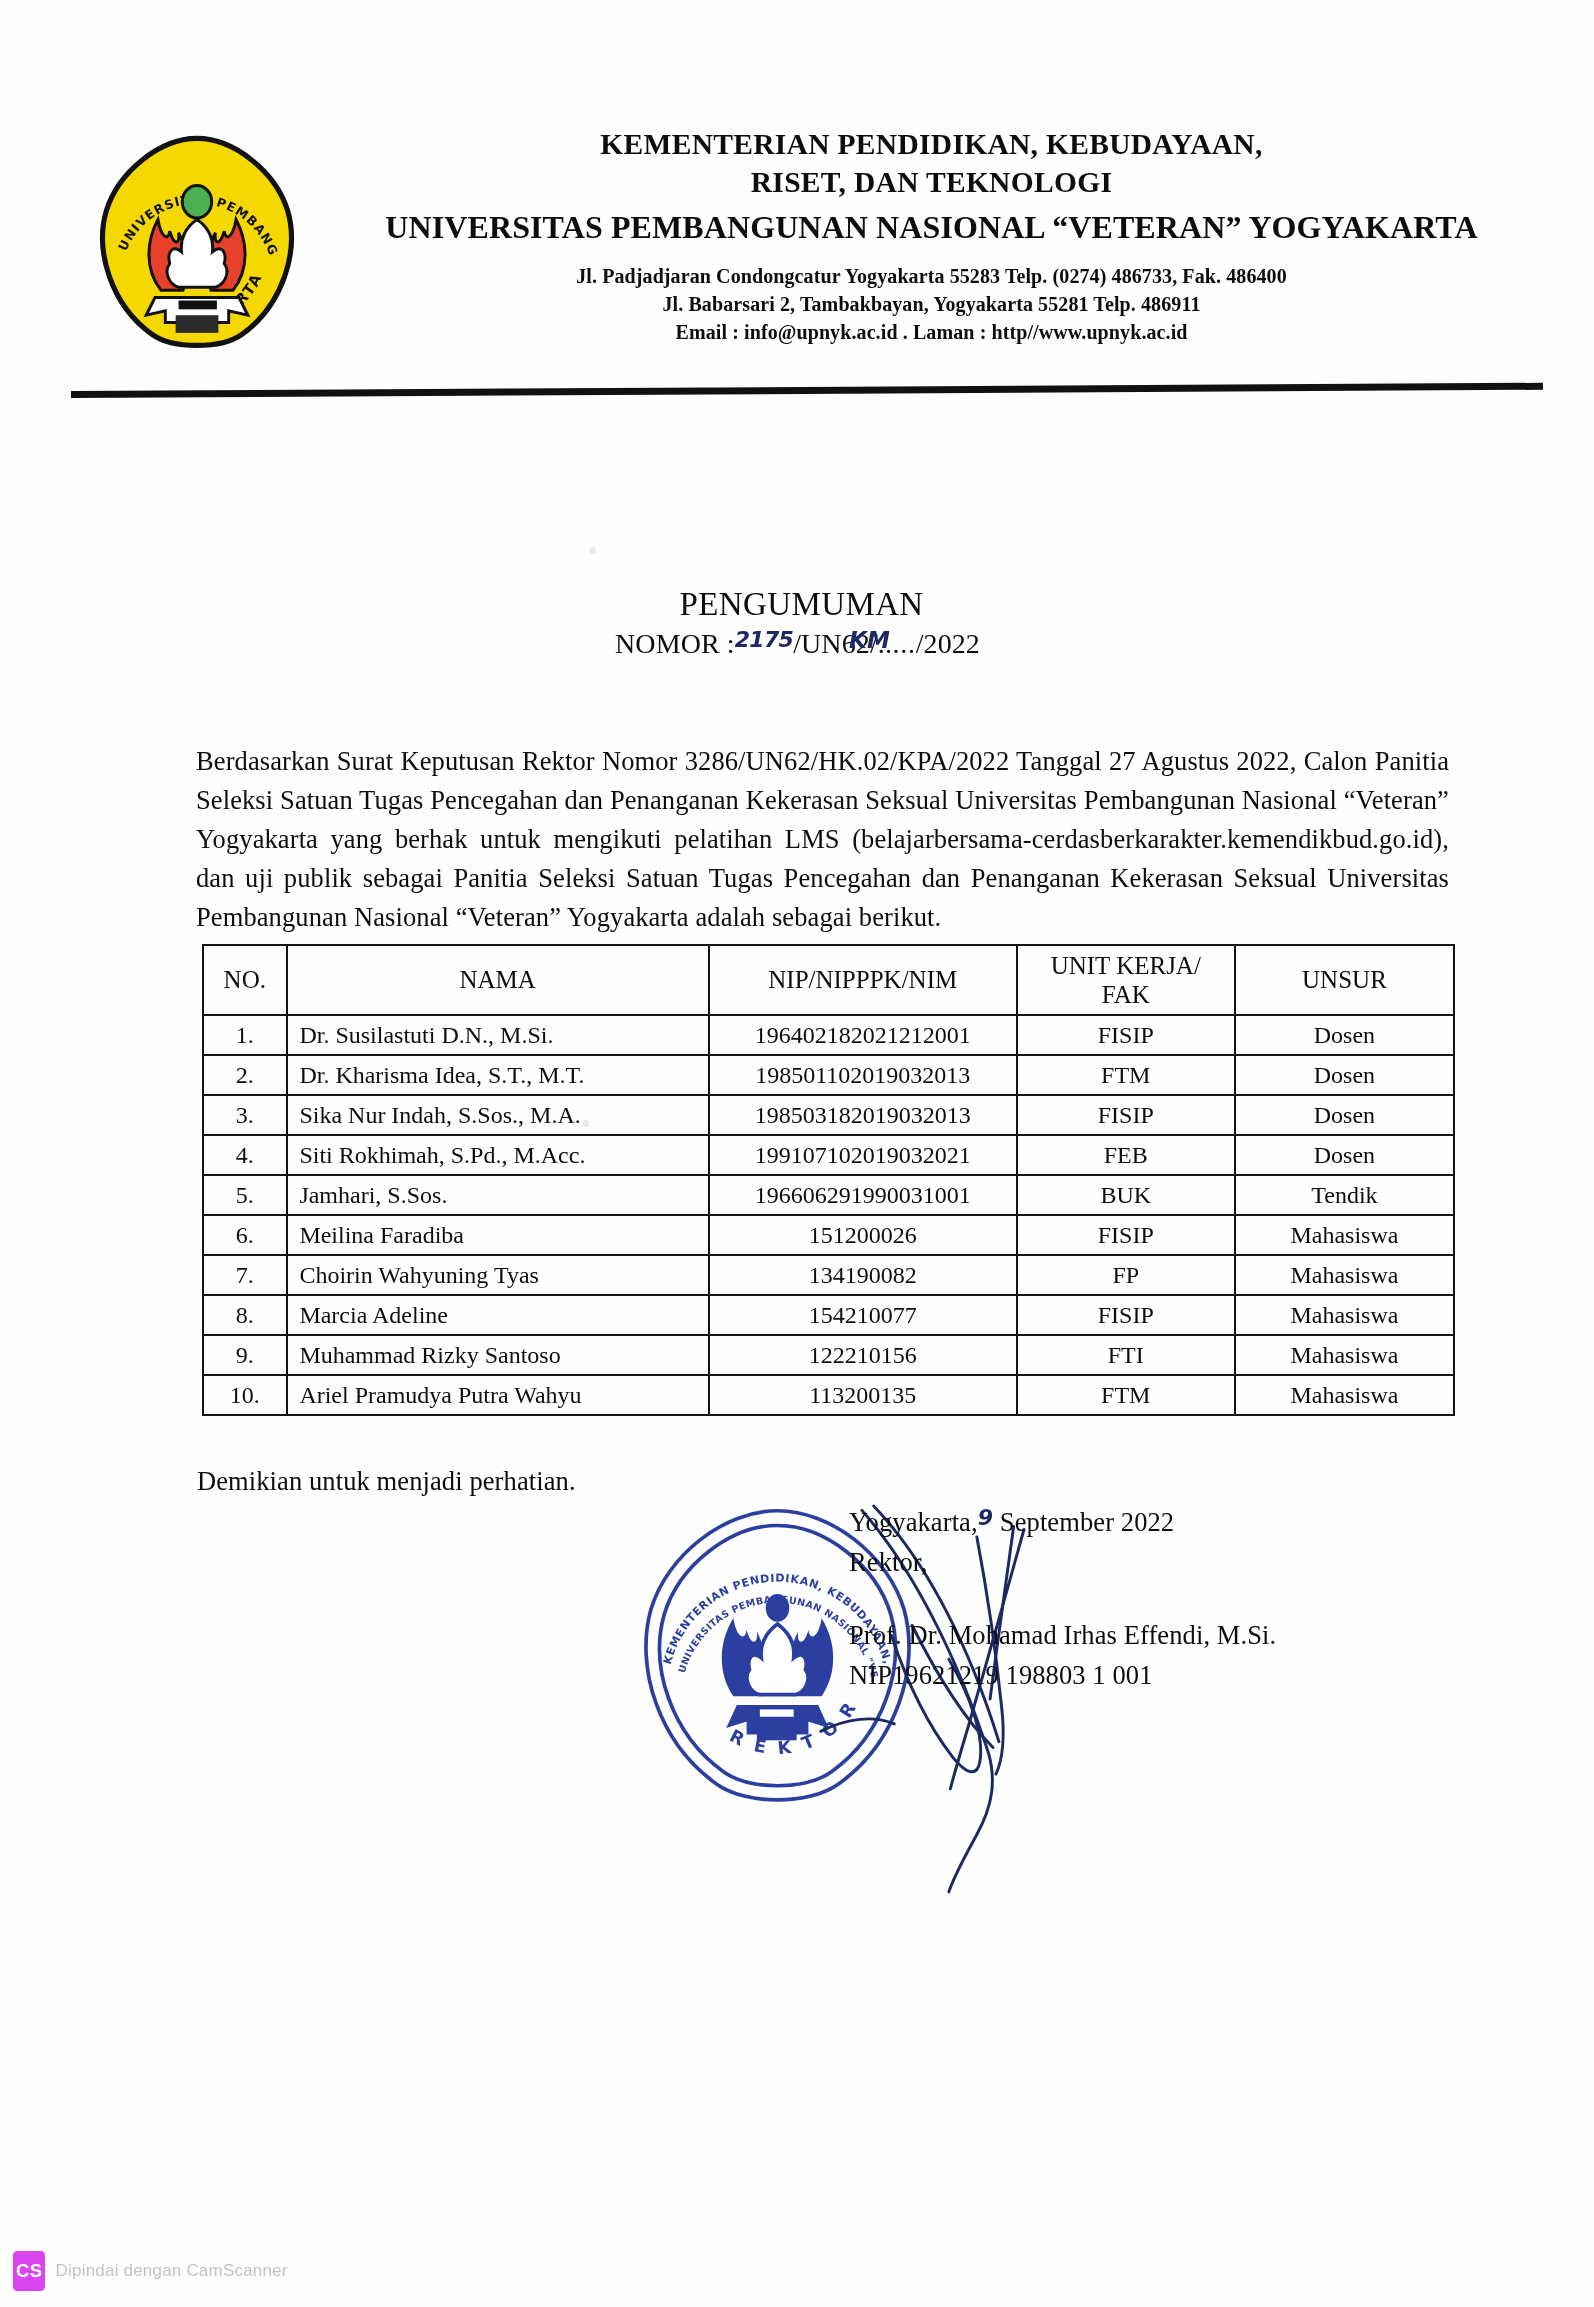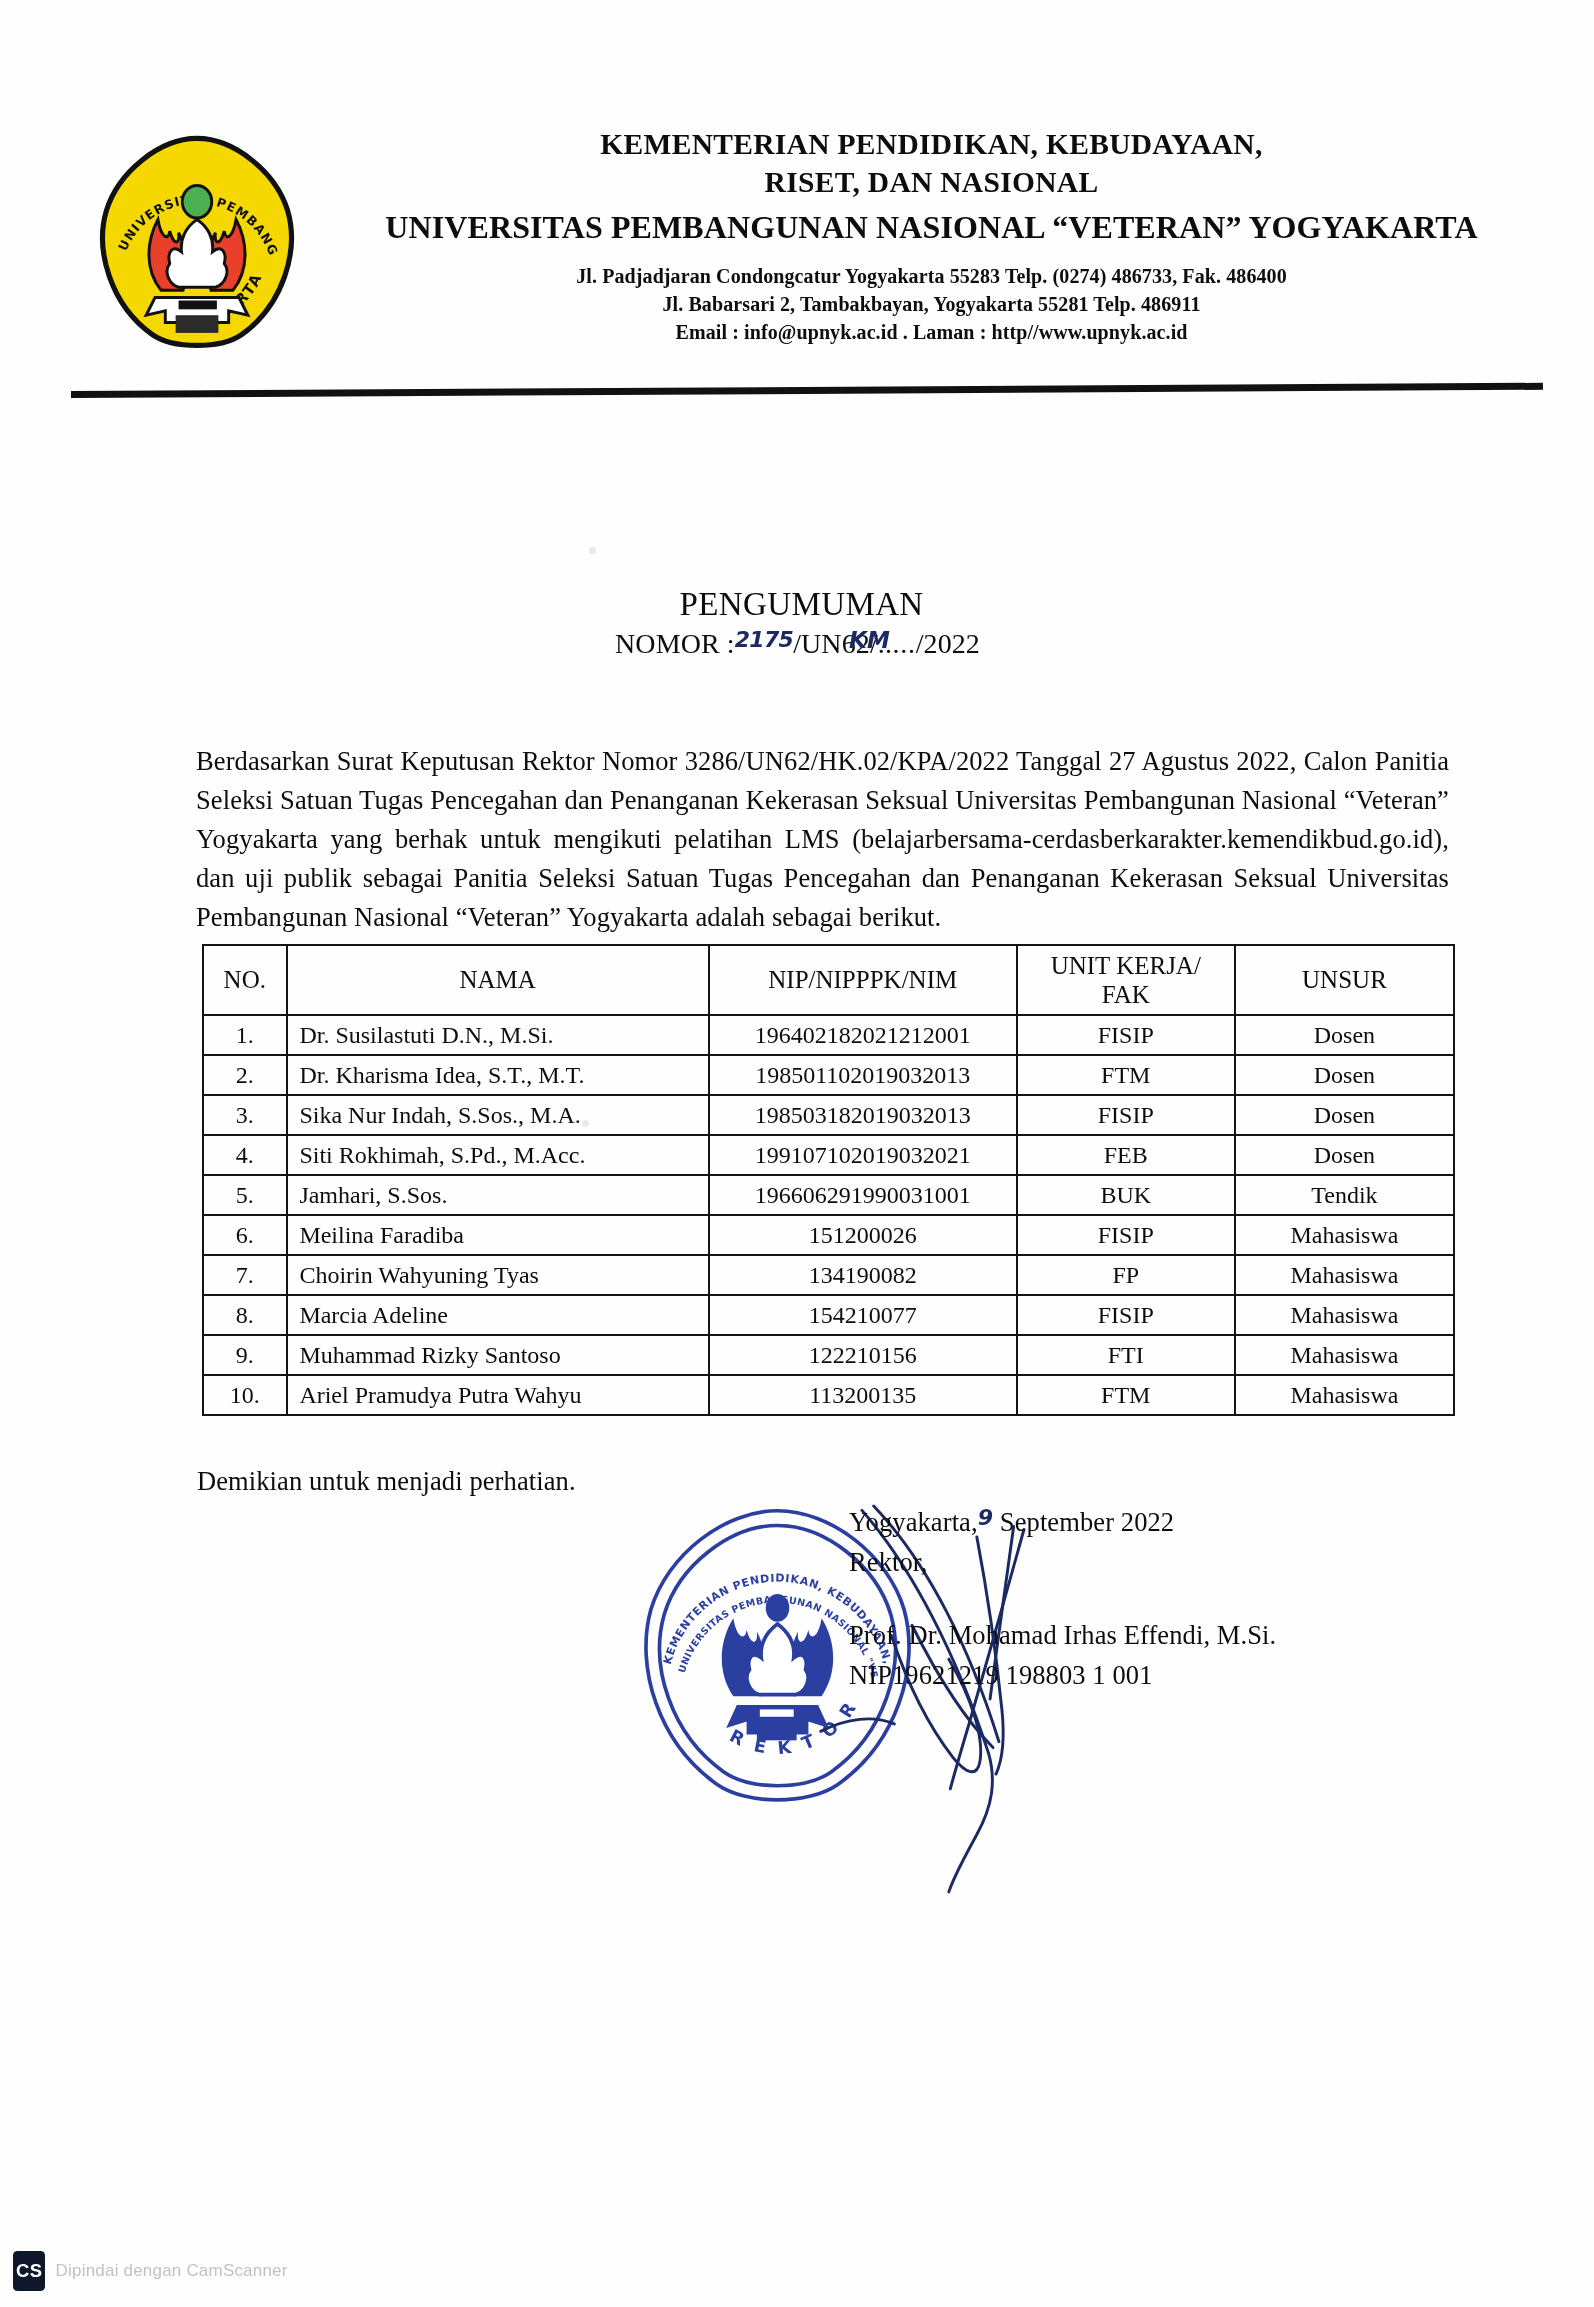--- a/index.html
+++ b/index.html
@@ -228,21 +228,21 @@
     left: 13.3px;
     bottom: 16px;
     display: flex;
     align-items: center;
     gap: 10.3px;
   }
   #cs-badge {
     width: 32px;
     height: 40px;
     border-radius: 4.4px;
-    background: #0f172a;
+    background: #d946ef;
     color: #ffffff;
     font-family: "Liberation Sans", sans-serif;
     font-weight: bold;
     font-size: 18.4px;
     display: flex;
     align-items: center;
     justify-content: center;
     letter-spacing: 0.4px;
   }
   #scanner-label {
@@ -300,21 +300,21 @@
                  C 104 160 112 150 124 160 C 122 142 130 126 145 116 Z" fill="#ffffff" stroke="#111" stroke-width="4"></path>
 
         <path d="M88 222 L 202 222 L 214 246 L 188 240 L 188 256 L 102 256 L 102 240 L 76 246 Z" fill="#ffffff" stroke="#111" stroke-width="4"></path>
         <rect x="120" y="226" width="52" height="12" fill="#111"></rect>
         <rect x="116" y="246" width="58" height="24" fill="#2b2b2b"></rect>
       </svg>
     </div>
 
     <div id="kop-text">
       <div class="kop-line-1">KEMENTERIAN PENDIDIKAN, KEBUDAYAAN,</div>
-      <div class="kop-line-2">RISET, DAN NASIONAL</div>
+      <div class="kop-line-2">RISET, DAN TEKNOLOGI</div>
       <div class="kop-univ">UNIVERSITAS PEMBANGUNAN NASIONAL “VETERAN” YOGYAKARTA</div>
       <div id="kop-addr-block">
         <div class="kop-addr">Jl. Padjadjaran Condongcatur Yogyakarta 55283 Telp. (0274) 486733, Fak. 486400</div>
         <div class="kop-addr">Jl. Babarsari 2, Tambakbayan, Yogyakarta 55281 Telp. 486911</div>
         <div class="kop-addr">Email : info@upnyk.ac.id . Laman : http//www.upnyk.ac.id</div>
       </div>
     </div>
   </div>
 
   <div id="kop-rule"></div>

